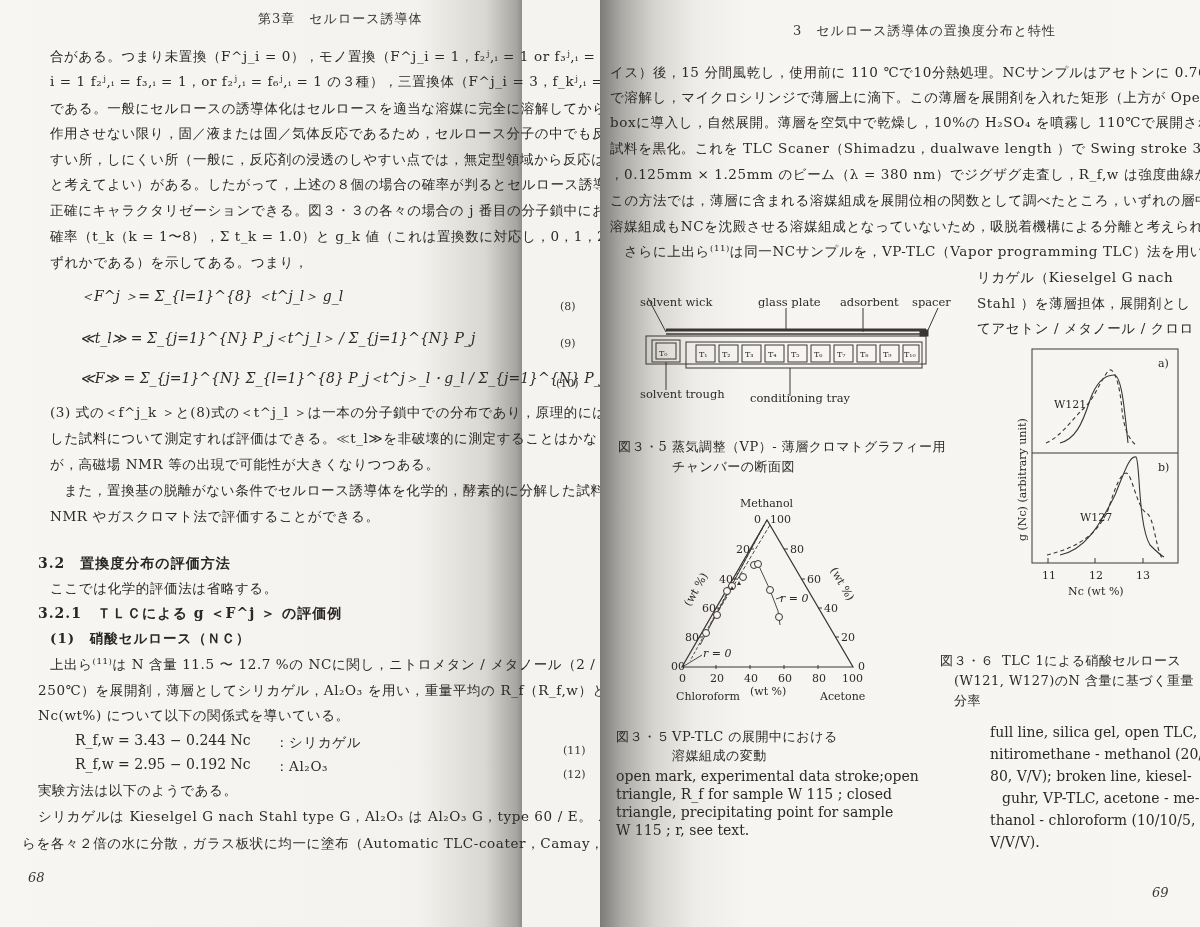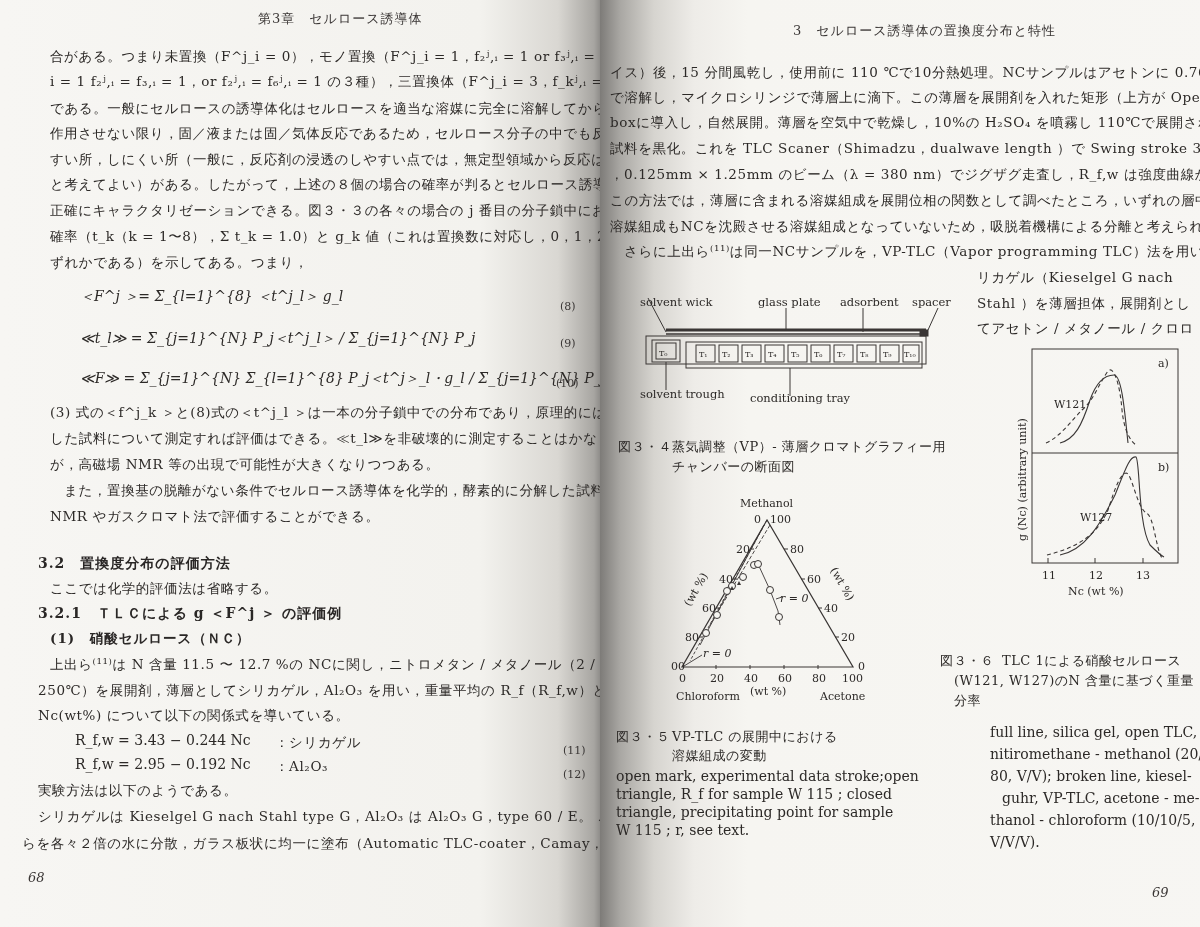--- a/index.html
+++ b/index.html
@@ -3,21 +3,21 @@
 <meta charset="utf-8">
 <style>
   html, body { margin:0; padding:0; }
   body {
     width:1200px; height:927px; overflow:hidden; position:relative;
     background:#f4f3ef;
     font-family:"DejaVu Serif", serif;
     color:#2a2726;
   }
   .page { position:absolute; top:0; height:927px; }
-  .page-left { left:0; width:600px; background:linear-gradient(to right,#f7f6f3 0%,#f3f2ee 80%,#d9d7d2 93%,#a7a5a1 99%,#8f8d8a 100%); }
+  .page-left { left:0; width:522px; background:linear-gradient(to right,#f7f6f3 0%,#f3f2ee 80%,#d9d7d2 93%,#a7a5a1 99%,#8f8d8a 100%); }
   .page-right { left:600px; width:672px; background:linear-gradient(to right,#7d7b78 0%,#a9a7a3 3%,#d6d4cf 8%,#eeece8 14%,#f6f5f1 22%,#f7f6f3 100%); }
   .running-head { position:absolute; top:10px; font-size:13px; letter-spacing:1px; color:#3a3635; }
   .line { position:absolute; font-size:13.5px; white-space:nowrap; letter-spacing:0.6px; color:#2c2927; }
   .eq { position:absolute; font-size:14px; white-space:nowrap; font-style:italic; color:#2c2927; }
   .eqnum { position:absolute; font-size:11px; color:#3a3635; }
   .h2 { position:absolute; font-size:14px; font-weight:bold; white-space:nowrap; letter-spacing:1px; color:#2a2726; }
   .folio { position:absolute; font-size:13px; font-style:italic; color:#3a3635; }
   .small { position:absolute; font-size:14px; white-space:nowrap; color:#2c2927; }
   .cap { position:absolute; font-size:13px; white-space:nowrap; letter-spacing:0.5px; color:#2c2927; }
   svg text { font-family:"DejaVu Serif", serif; fill:#2c2927; }
@@ -135,21 +135,21 @@
       <g font-size="11.5">
         <text x="40" y="16">solvent wick</text>
         <text x="158" y="16">glass plate</text>
         <text x="240" y="16">adsorbent</text>
         <text x="312" y="16">spacer</text>
         <text x="40" y="108">solvent trough</text>
         <text x="150" y="112">conditioning tray</text>
       </g>
     </svg>
   </div>
-  <div class="cap" style="left:18px;top:438px;">図３・４</div>
+  <div class="cap" style="left:18px;top:438px;">図３・5</div>
   <div class="cap" style="left:72px;top:438px;">蒸気調整（VP）- 薄層クロマトグラフィー用</div>
   <div class="cap" style="left:72px;top:458px;">チャンバーの断面図</div>
 
   <div style="position:absolute;left:70px;top:495px;width:210px;height:210px;">
     <svg width="210" height="210" viewBox="0 0 210 210">
       <g fill="none" stroke="#3a3635" stroke-width="1.2">
         <polygon points="97,25 12,172 183,172"></polygon>
       </g>
       <g stroke="#3a3635" stroke-width="1">
         <line x1="80" y1="54" x2="84" y2="54"></line>

